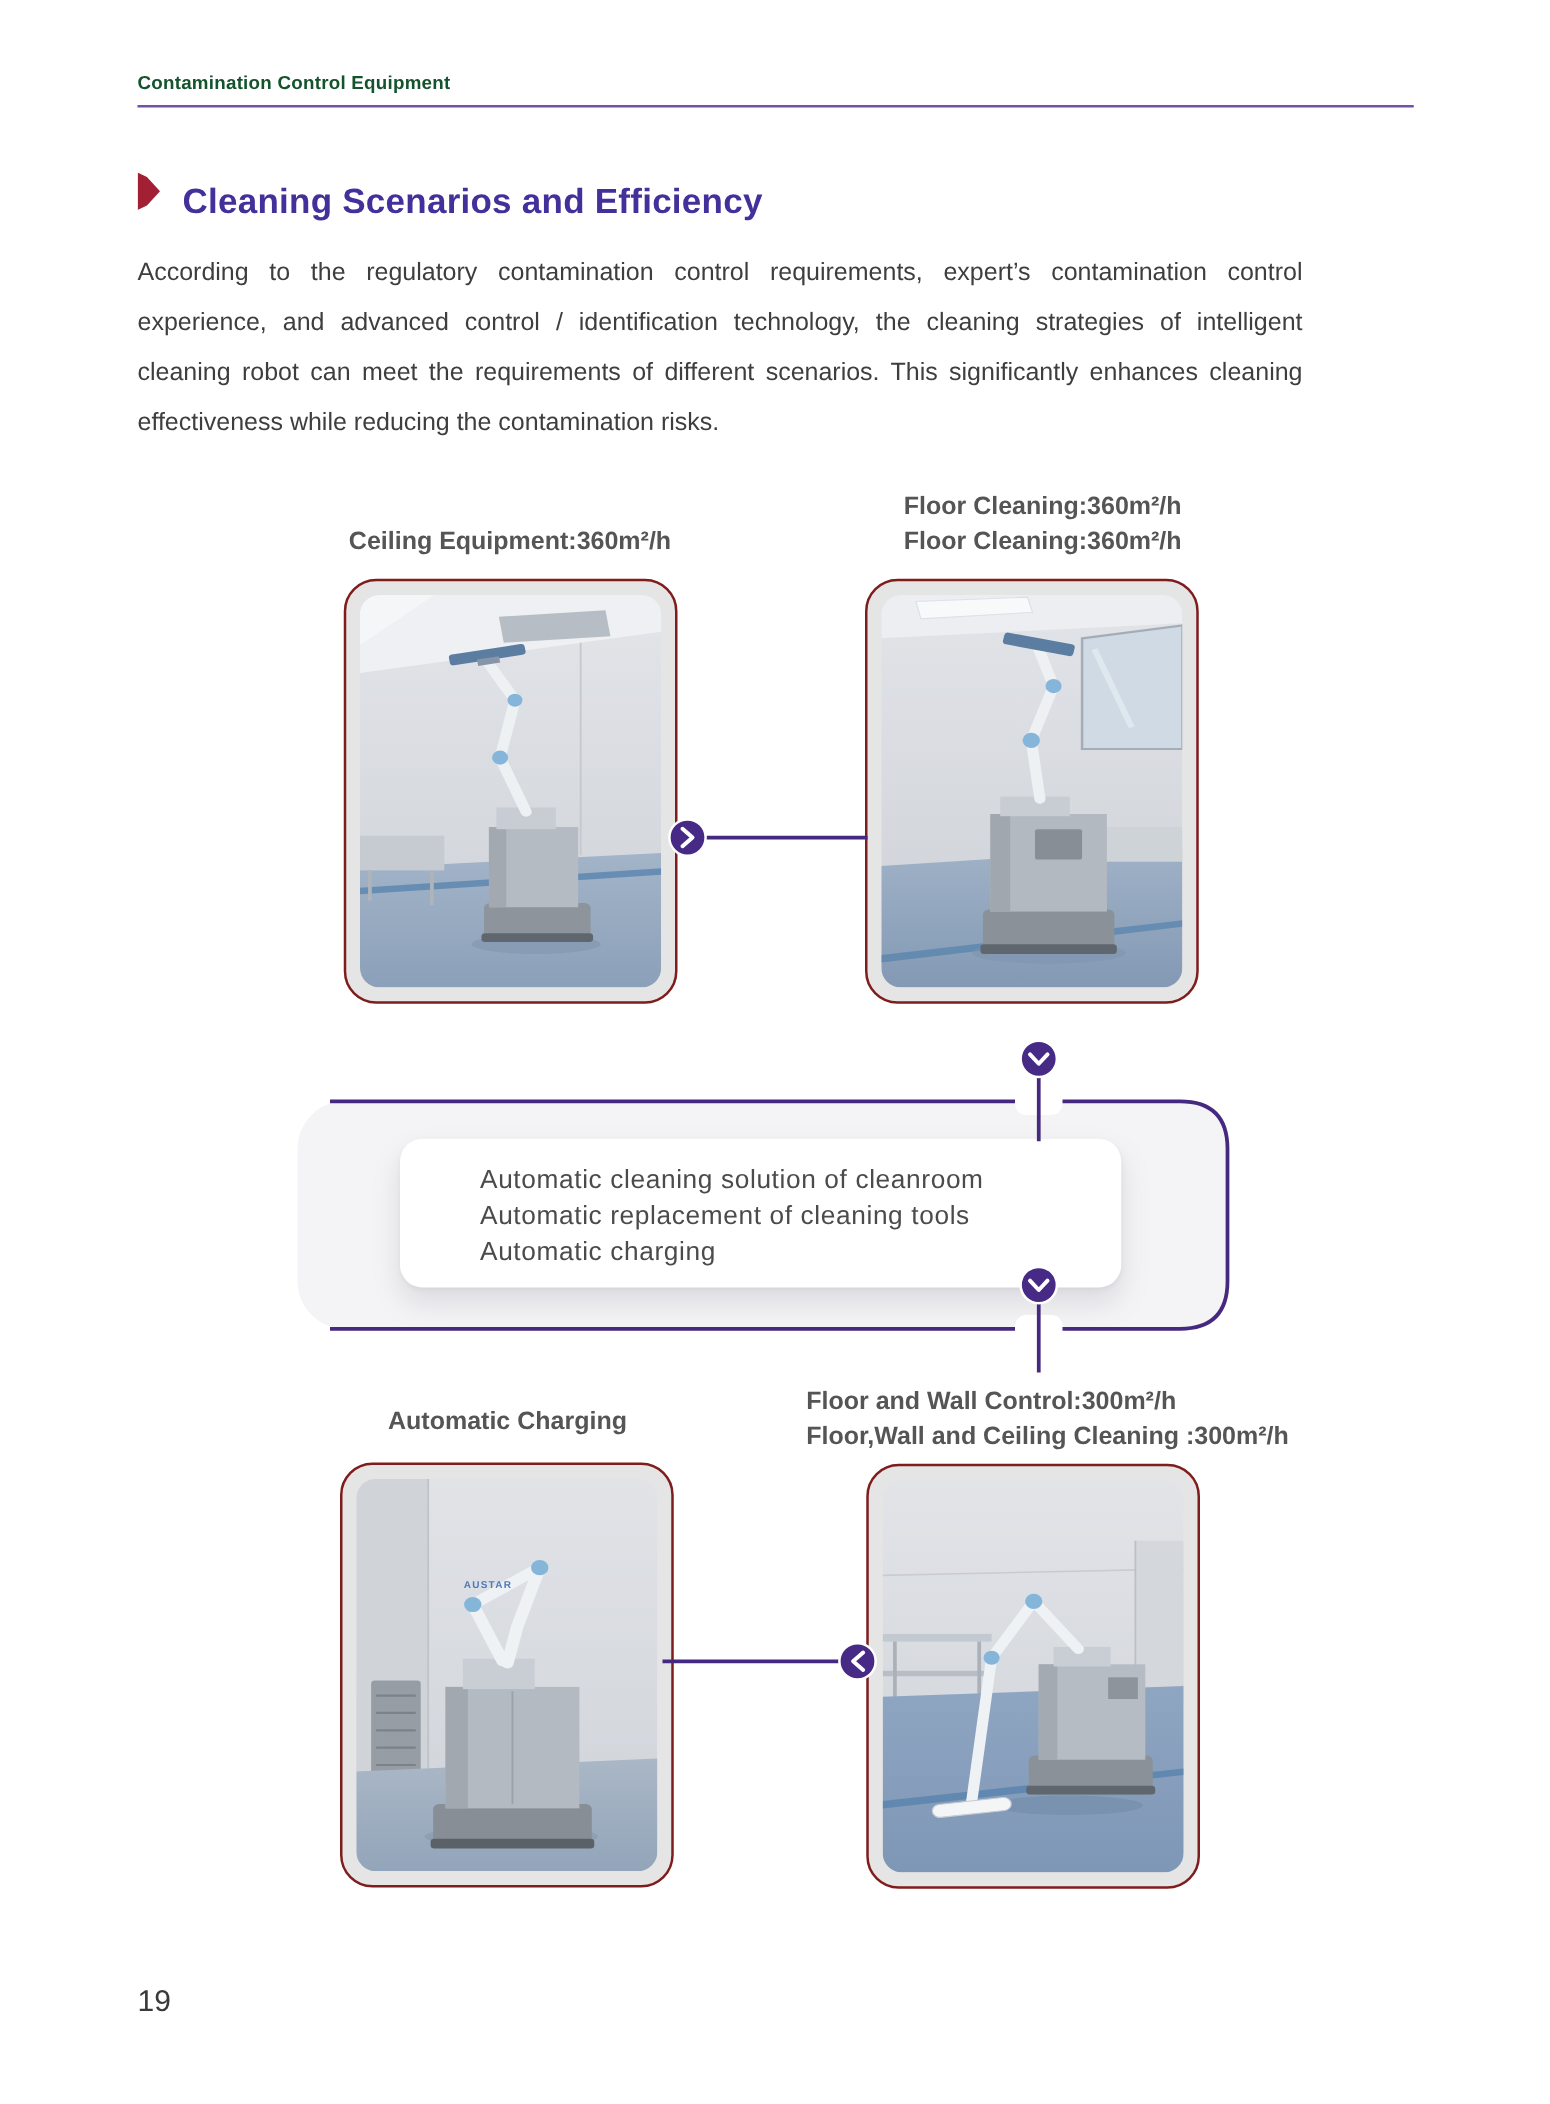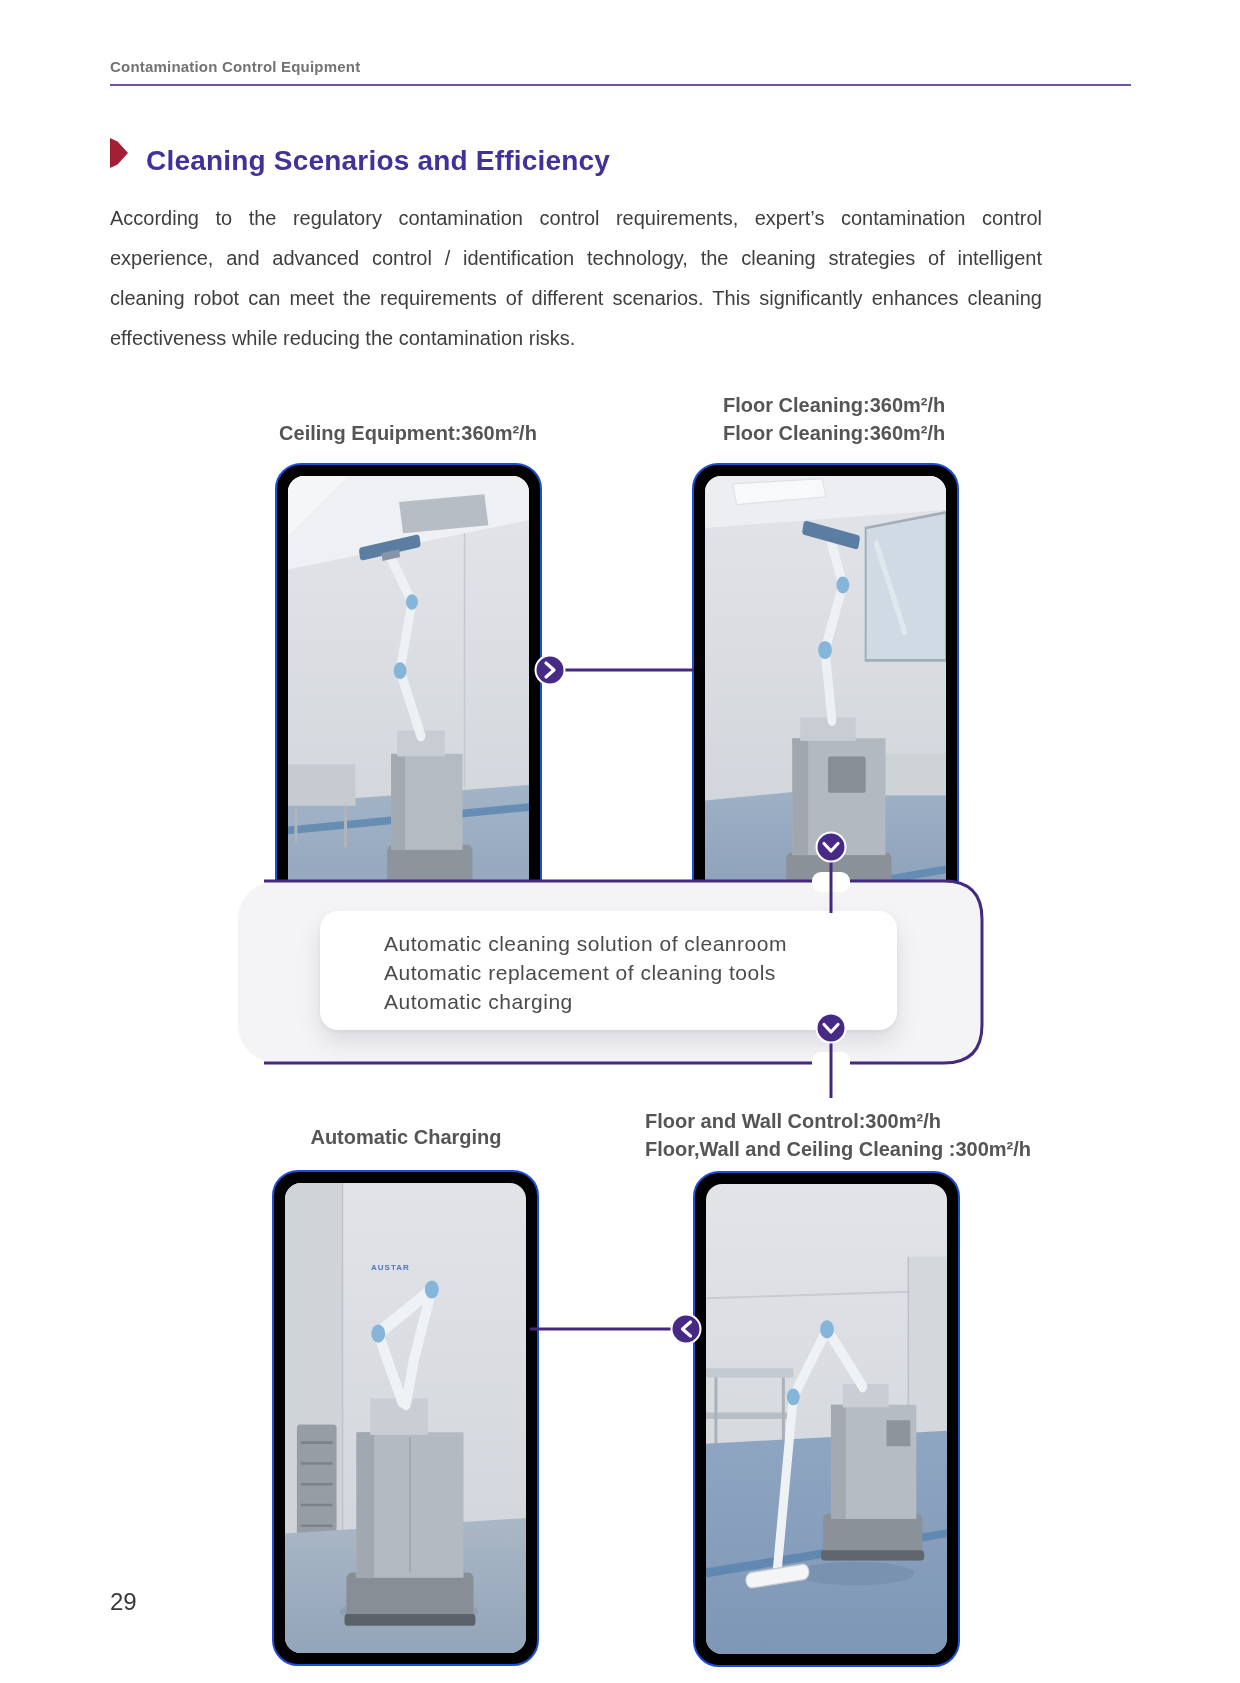--- a/index.html
+++ b/index.html
@@ -1,27 +1,27 @@
 <!DOCTYPE html>
 <html><head>
 <meta charset="utf-8">
 <style>
   html,body{margin:0;padding:0;background:#fff;}
   .page{position:relative;width:1240px;height:1683px;background:#fff;overflow:hidden;
         font-family:"Liberation Sans",sans-serif;color:#3e3e3e;}
-  .hdr-label{position:absolute;left:110px;top:58px;font-size:15px;font-weight:bold;color:#737373;letter-spacing:.2px;}
+  .hdr-label{position:absolute;left:110px;top:58px;font-size:15px;font-weight:bold;color:#14532d;letter-spacing:.2px;}
   .hdr-rule{position:absolute;left:110px;top:84px;width:1021px;height:2px;background:#7053a8;}
   .title-marker{position:absolute;left:110px;top:138px;width:18px;height:30px;background:#a31f34;
         clip-path:polygon(0 0,42% 12%,100% 50%,42% 88%,0 100%);}
   .sec-title{position:absolute;left:134px;top:133px;margin:12px;font-size:28px;font-weight:bold;color:#44309a;letter-spacing:.2px;}
   .intro{position:absolute;left:110px;top:198px;width:932px;margin:0;font-size:20px;line-height:40px;
         text-align:justify;color:#3e3e3e;}
   .caption{position:absolute;font-size:20px;font-weight:bold;color:#555;line-height:28px;}
   .cap-center{text-align:center;}
-  .card{position:absolute;width:267px;height:496px;background:#000000;border:2px solid #1d4ed8;
+  .card{position:absolute;width:267px;height:340px;background:#e5e5e5;border:2px solid #7f1d1d;
         border-radius:26px;box-sizing:border-box;padding:11px;}
   .photo{width:100%;height:100%;border-radius:16px;overflow:hidden;position:relative;}
   .photo svg{display:block;width:100%;height:100%;}
   .machine-label{position:absolute;left:86px;top:80px;font-size:8px;font-weight:bold;color:#4f79b8;letter-spacing:1px;}
   .graybox{position:absolute;left:238px;top:881px;width:745px;height:182px;background:#f4f4f6;border-radius:38px;}
   .solution-card{position:absolute;left:320px;top:911px;width:577px;height:119px;background:#fff;border-radius:18px;
         box-shadow:0 12px 22px rgba(110,110,125,.18),0 2px 4px rgba(0,0,0,.05);
         box-sizing:border-box;padding:18px 20px 0 64px;}
   .solution-card div{font-size:21px;line-height:29px;color:#4b4b4b;letter-spacing:.5px;}
   .overlay{position:absolute;left:0;top:0;width:1240px;height:1683px;pointer-events:none;}
@@ -242,14 +242,14 @@
     <g>
       <circle cx="831" cy="1028" r="14.5" fill="#472a85" stroke="#ffffff" stroke-width="2"></circle>
       <polyline points="824,1024.5 831,1032 838,1024.5" fill="none" stroke="#ffffff" stroke-width="3.2" stroke-linecap="round" stroke-linejoin="round"></polyline>
     </g>
     <g>
       <circle cx="686" cy="1329" r="14.5" fill="#472a85" stroke="#ffffff" stroke-width="2"></circle>
       <polyline points="690.5,1322 682.5,1329 690.5,1336" fill="none" stroke="#ffffff" stroke-width="3.2" stroke-linecap="round" stroke-linejoin="round"></polyline>
     </g>
   </svg>
 
-  <div class="pagenum">29</div>
+  <div class="pagenum">19</div>
 </div>
 
 </body></html>

